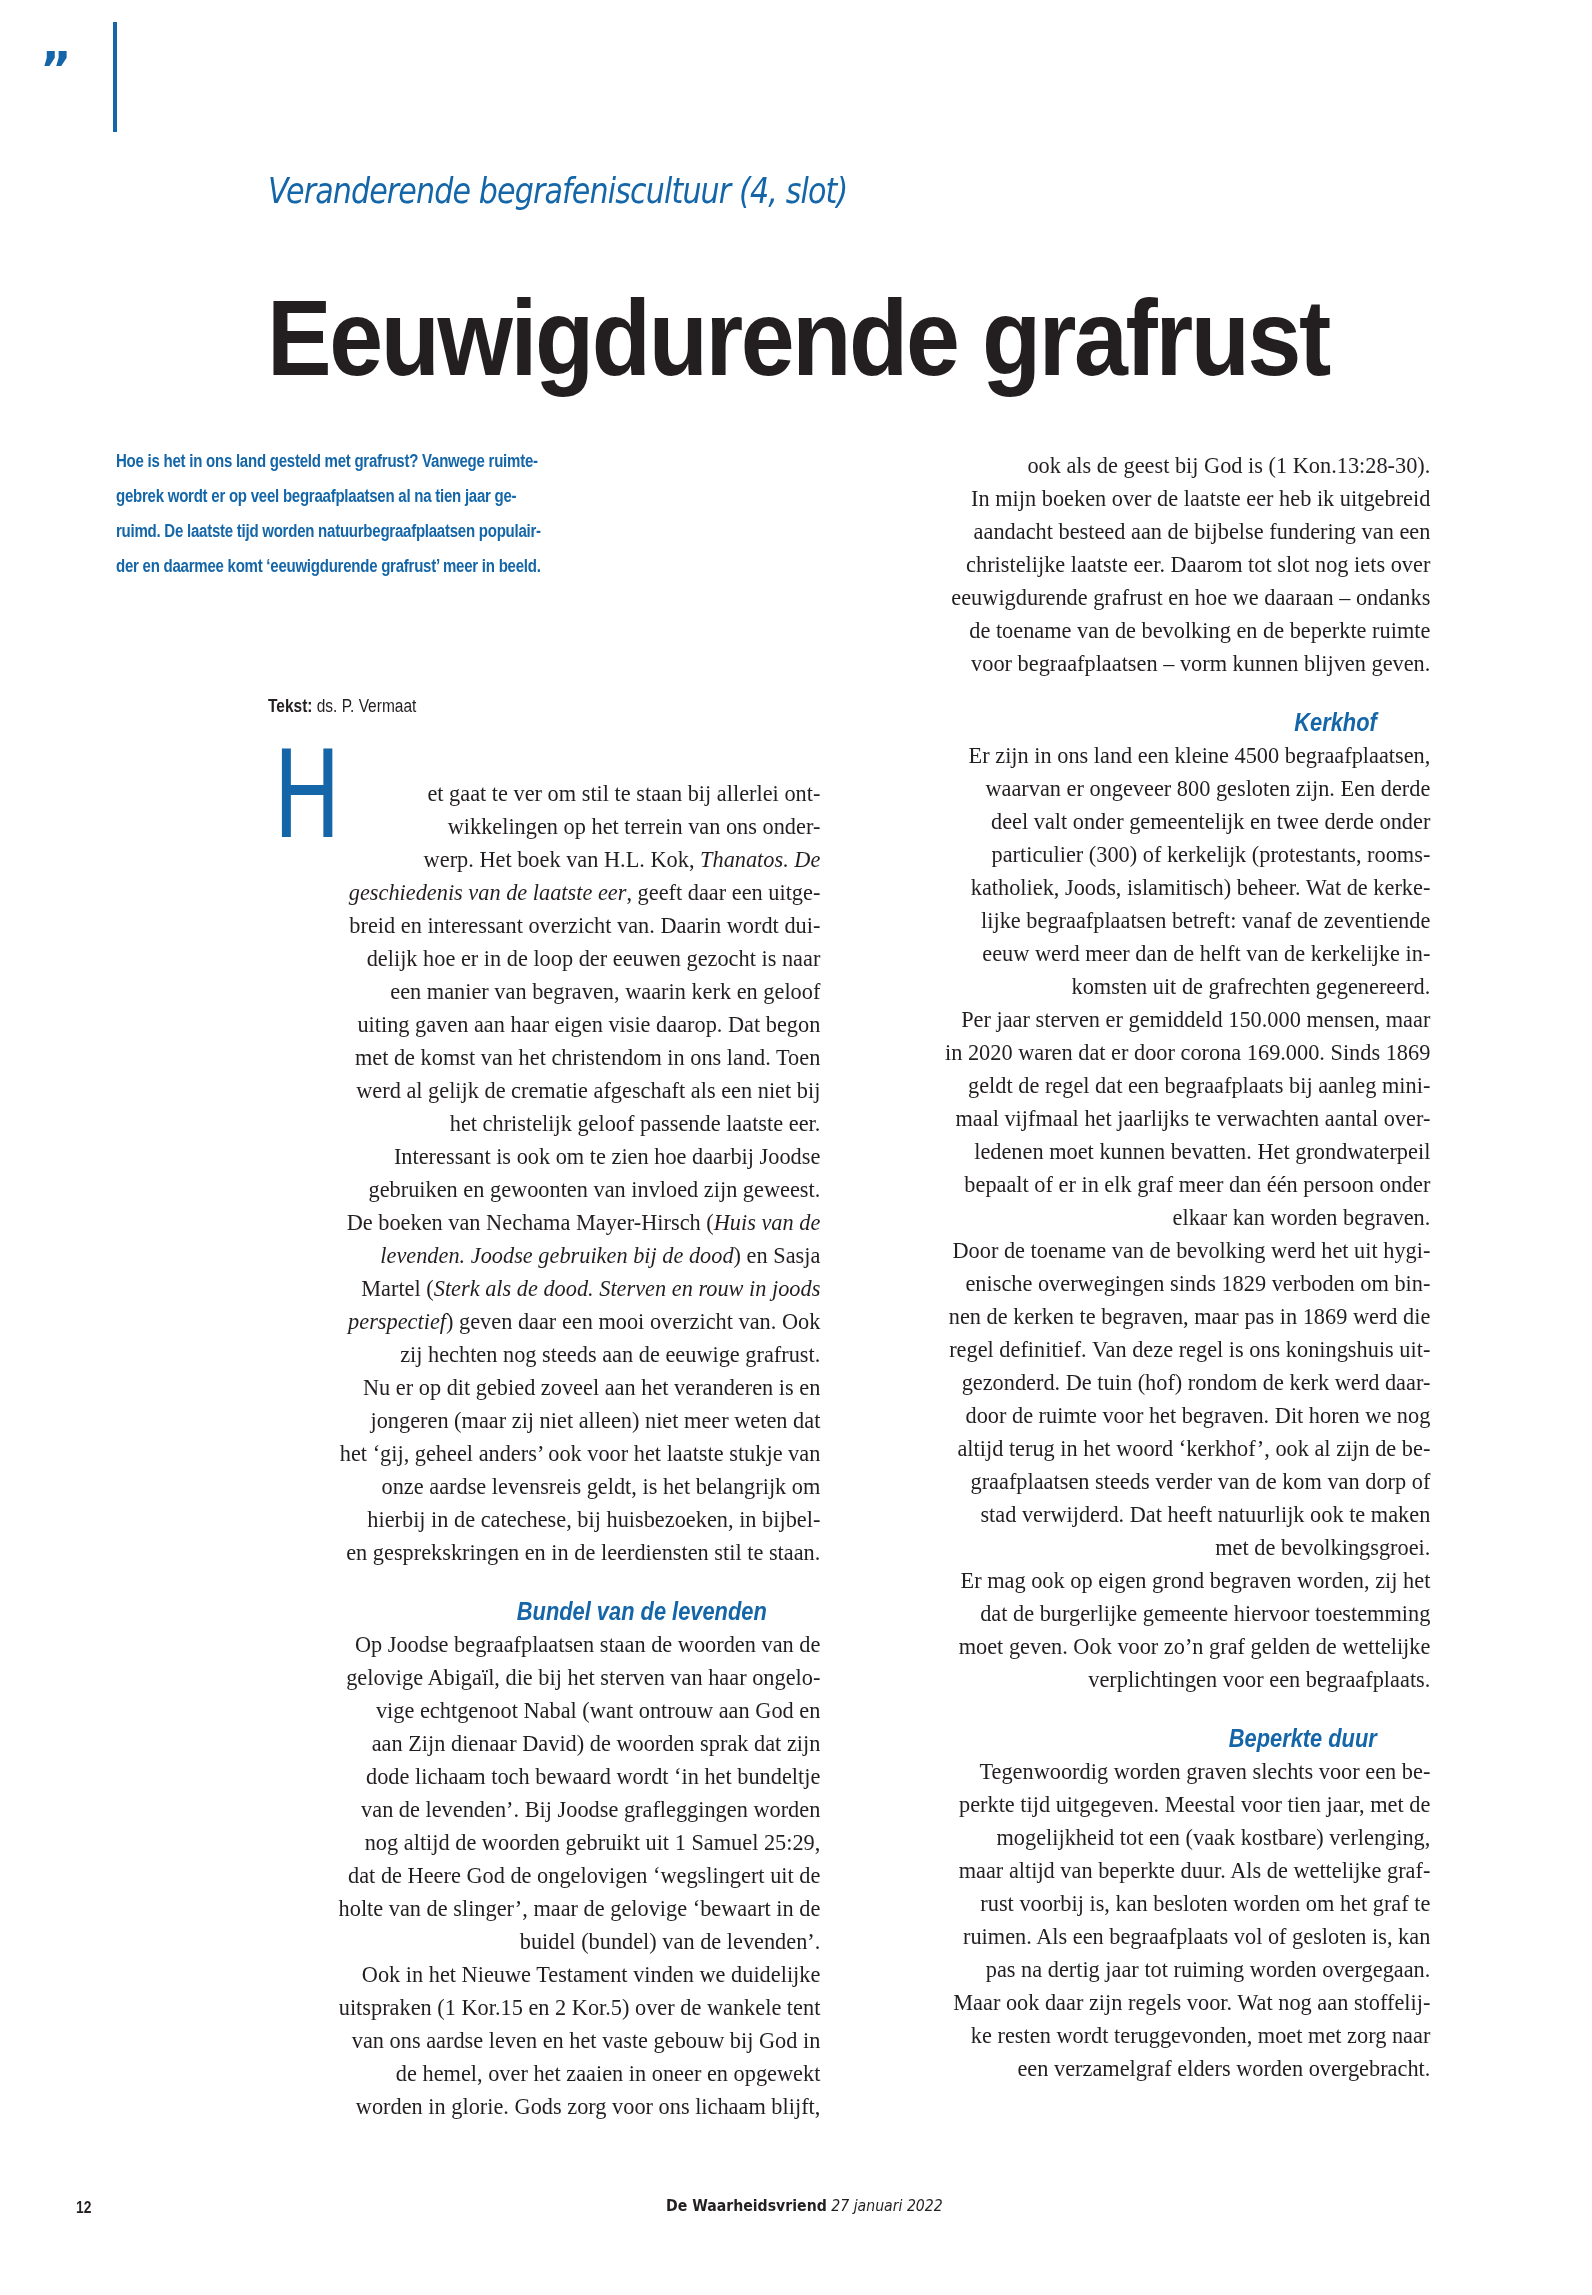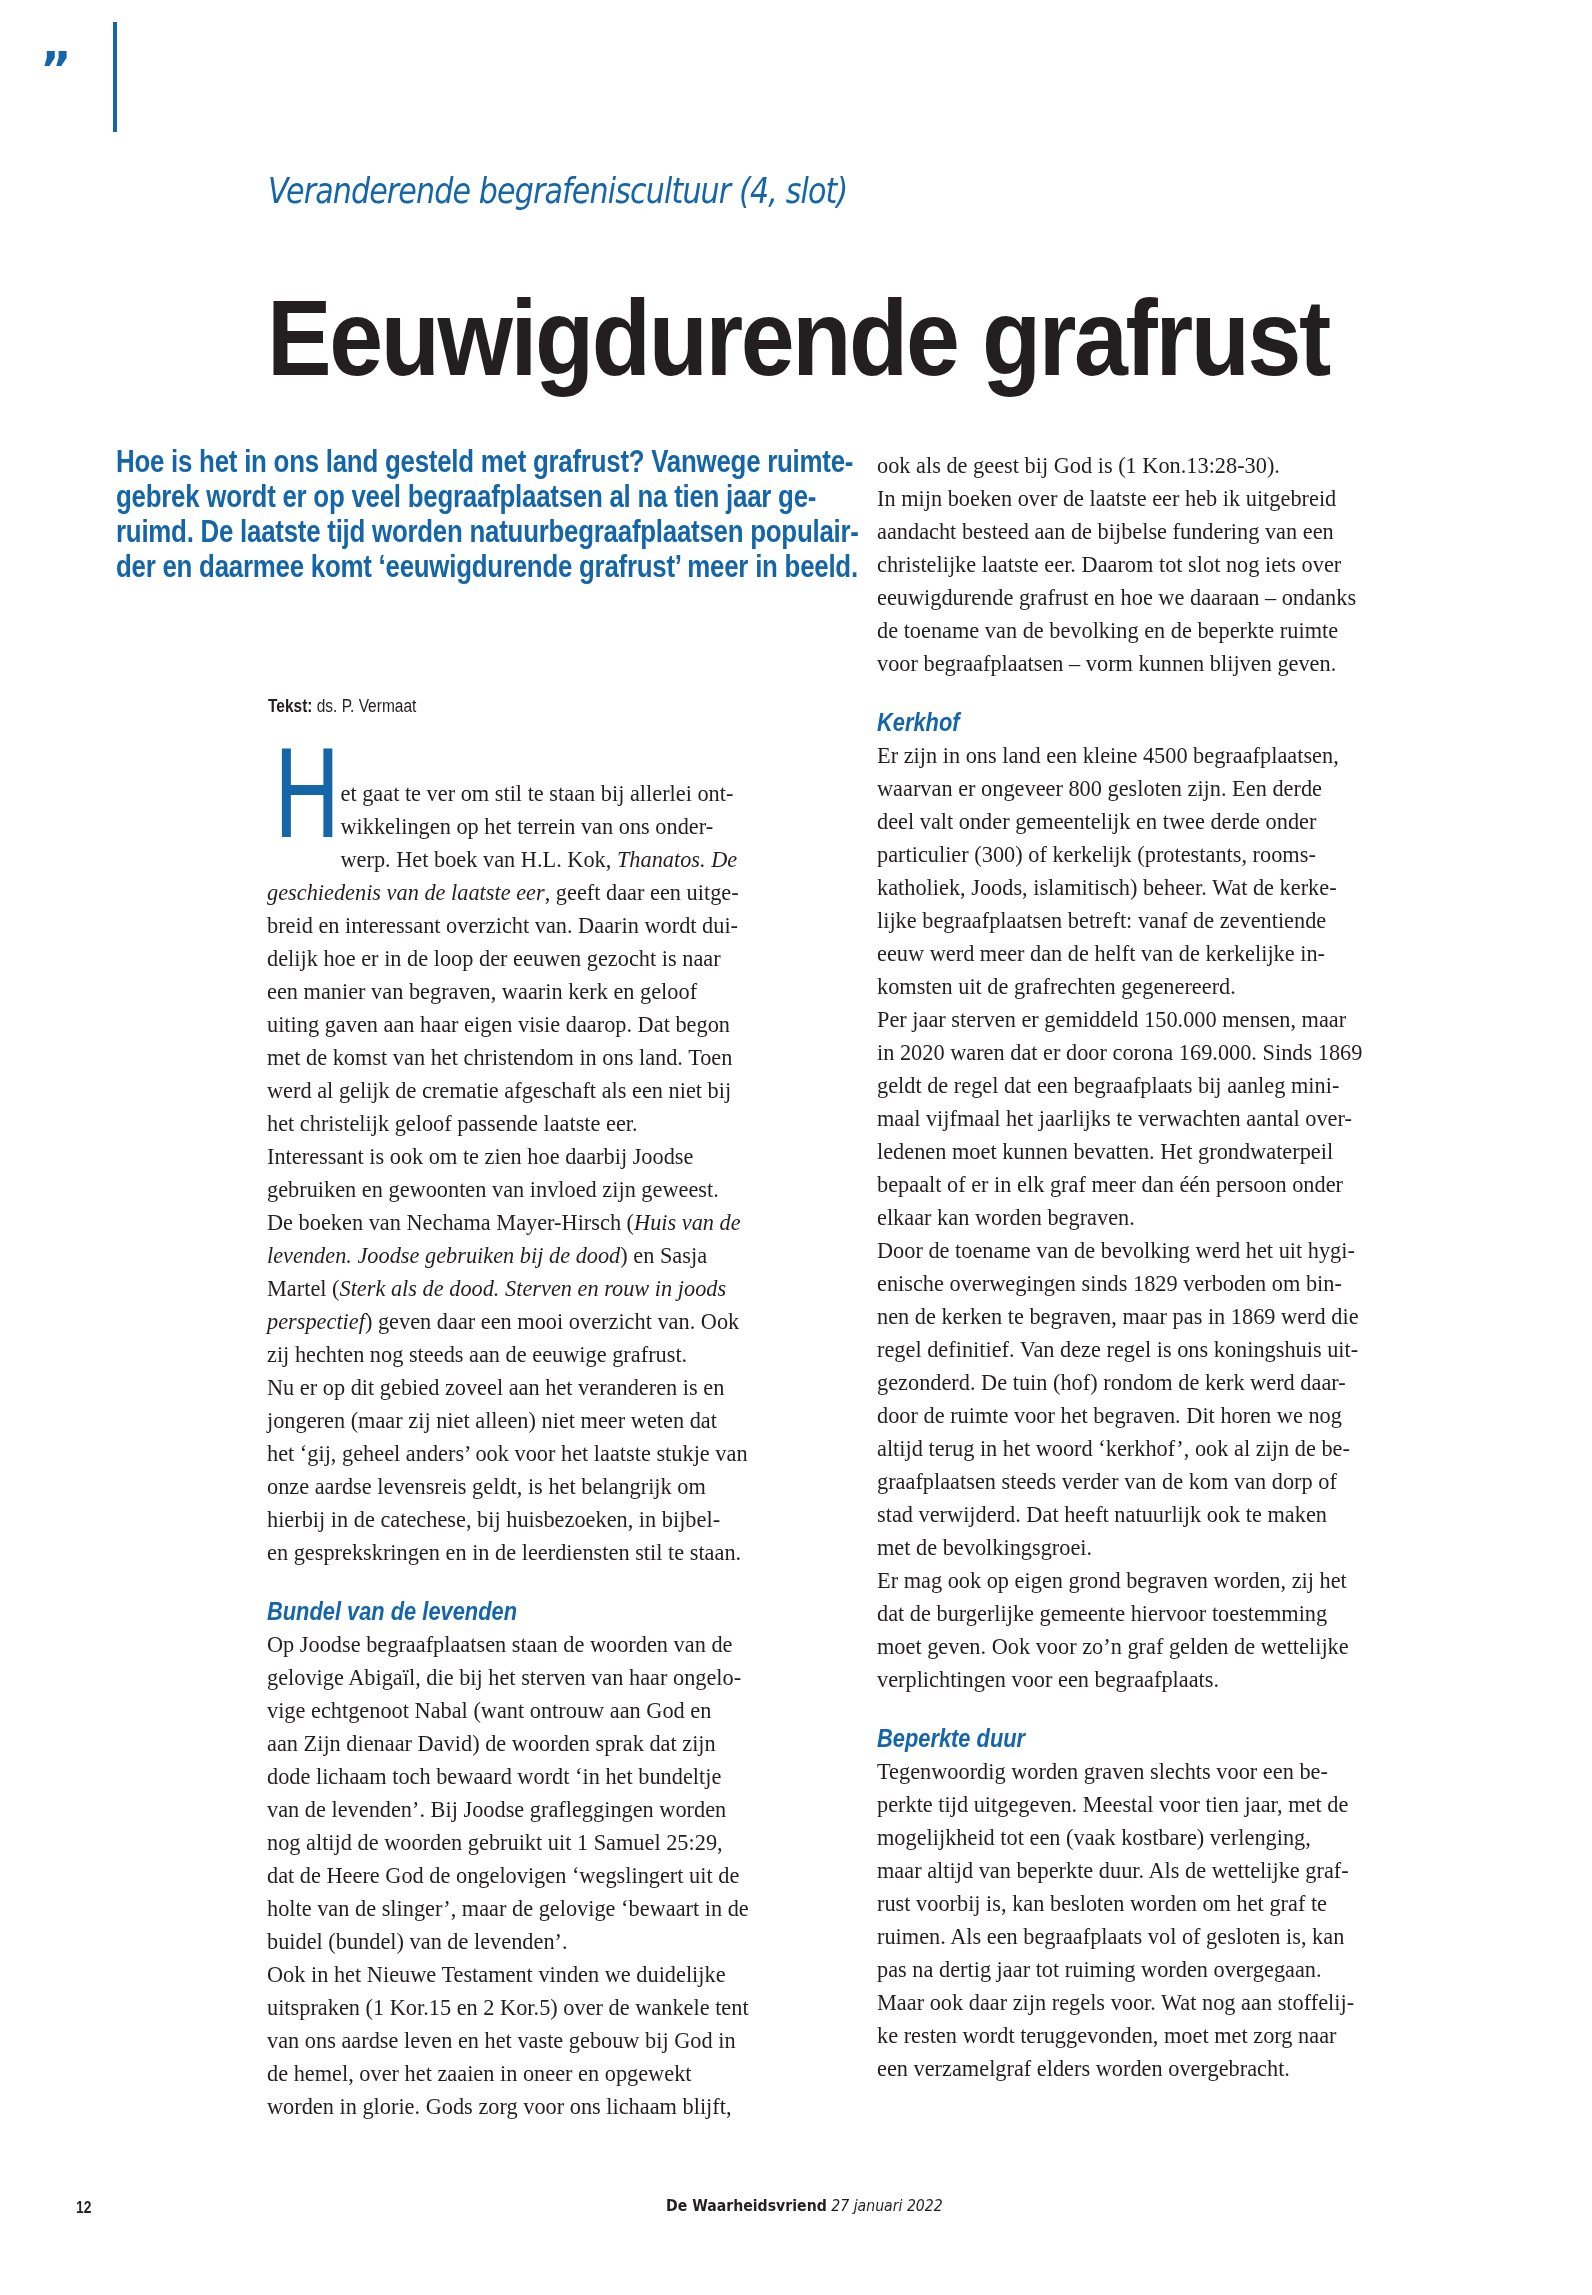--- a/index.html
+++ b/index.html
@@ -2,25 +2,25 @@
 <html style="font-size:14px"><head>
 <meta charset="utf-8">
 <style>
   html, body { margin: 0; padding: 0; background: #ffffff; }
   body { width: 1592px; height: 2295px; position: relative; overflow: hidden; color: #231f20; }
   .abs { position: absolute; }
   .quote-mark { left: 40px; top: 45px; font-family: "DejaVu Sans", sans-serif; font-weight: bold; font-size: 48px; line-height: 48px; color: #1466a8; letter-spacing: -5.2px; }
   .vrule { left: 113px; top: 21.6px; width: 3.5px; height: 110px; background: #1466a8; }
   .kicker { left: 268px; top: 171px; font-family: "DejaVu Sans", sans-serif; font-style: italic; font-weight: normal; font-size: 35px; line-height: 41px; color: #1466a8; letter-spacing: -1px; transform: scaleX(0.86); transform-origin: left top; white-space: nowrap; }
   .title { left: 267px; top: 278px; font-family: "Liberation Sans", sans-serif; font-weight: bold; font-size: 107px; line-height: 121px; color: #231f20; letter-spacing: -2.6px; transform: scaleX(0.905); transform-origin: left top; white-space: nowrap; }
-  .lead { left: 116px; top: 444px; width: 777px; font-family: "Liberation Sans", sans-serif; font-weight: bold; font-size: 31px; line-height: 35px; color: #1466a8; }
+  .lead { left: 116px; top: 444px; width: 777px; font-family: "Liberation Sans", sans-serif; font-weight: bold; font-size: 18px; line-height: 35px; color: #1466a8; }
   .lead .ln { display: block; white-space: nowrap; transform: scaleX(0.835); transform-origin: left top; letter-spacing: -0.3px; }
   .byline { left: 268px; top: 695px; font-family: "Liberation Sans", sans-serif; font-size: 18px; line-height: 22.4px; white-space: nowrap; transform: scaleX(0.86); transform-origin: left top; }
   .byline b { font-weight: bold; }
-  .col { font-family: "Liberation Serif", serif; font-size: 24px; line-height: 33px; color: #231f20; }
+  .col { font-family: "Liberation Serif", serif; font-size: 24px; line-height: 33px; color: #231f20; text-align: right; }
   .col .ln { display: block; white-space: nowrap; transform: scaleX(0.93); transform-origin: left top; }
   .col i { font-style: italic; }
   .col-left { left: 267px; top: 777px; width: 595px; }
   .col-right { left: 877px; top: 449px; width: 595px; }
   .dropcap { left: 273px; top: 740px; font-family: "DejaVu Sans", sans-serif; font-weight: normal; font-size: 121px; line-height: 112px; color: #1466a8; transform: scaleX(0.75); transform-origin: left top; -webkit-text-stroke: 0px; }
   .indent { padding-left: 79px; }
   .sub-h { font-family: "Liberation Sans", sans-serif; font-weight: bold; font-style: italic; font-size: 26px; line-height: 33px; color: #1466a8; display: block; white-space: nowrap; transform: scaleX(0.84); transform-origin: left top; }
   .gap { display: block; height: 26px; }
   .footer-page { left: 76px; top: 2197px; font-family: "Liberation Sans", sans-serif; font-weight: bold; font-size: 17.3px; line-height: 21px; transform: scaleX(0.8); transform-origin: left top; }
   .footer-center { left: 666px; top: 2195px; font-family: "DejaVu Sans", sans-serif; font-size: 16.4px; line-height: 21px; white-space: nowrap; transform: scaleX(0.86); transform-origin: left top; }

